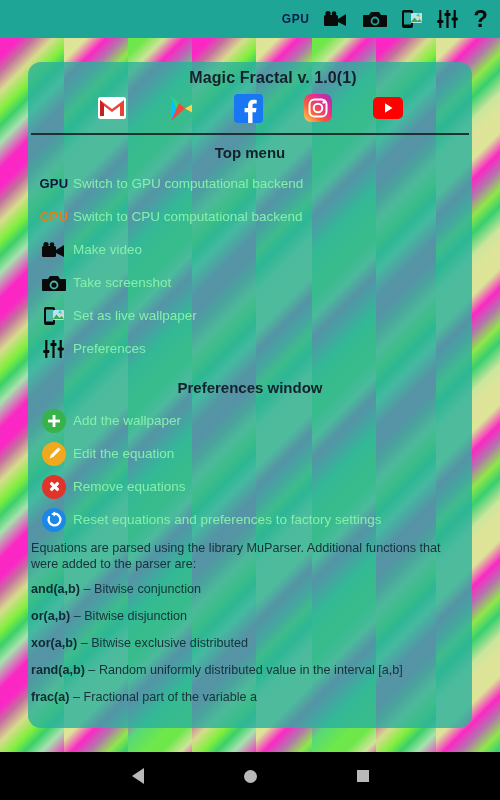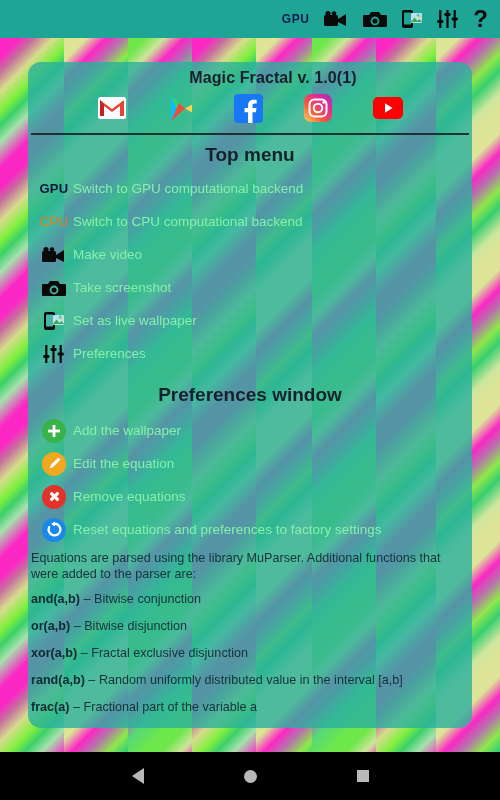--- a/index.html
+++ b/index.html
@@ -79,32 +79,32 @@
     text-align:center; font-size:16px; font-weight:bold;
     color:#14202a; padding-top:7px; letter-spacing:.1px;padding-left:46px;
   }
   #social-row{
     display:flex; justify-content:space-evenly; align-items:center;
     height:42px; margin-top:2px; padding:0 28px;
   }
   #divider{ height:2px; background:#1b3230; margin:2px 3px 0 3px; }
 
   .section-head{
-    text-align:center; font-weight:bold; font-size:19px;
+    text-align:center; font-weight:bold; font-size:15px;
     color:#13222c; margin:9px 0 6px 0;
   }
   .section-head.pref{ margin:14px 0 8px 0; }
 
   .mrow{ display:flex; align-items:center; height:33px; padding-left:7px; }
   .mrow .ico{ width:38px; min-width:38px; display:flex; align-items:center;
               justify-content:center; }
   .mrow .lbl{ font-size:13.5px; color:#86efac; }
 
   .ico-gpu{ font-size:13px; font-weight:bold; color:#0d1440; letter-spacing:.3px;}
-  .ico-cpu{ font-size:13px; font-weight:normal; color:#f07a14; letter-spacing:.3px;}
+  .ico-cpu{ font-size:13px; font-weight:bold; color:#f07a14; letter-spacing:.3px;}
 
   .circ{ width:24px; height:24px; border-radius:50%;
          display:flex; align-items:center; justify-content:center;
          color:#fff; font-weight:bold; }
   .circ.green{ background:#37b34a; }
   .circ.amber{ background:#f0a81e; }
   .circ.red{ background:#e0342b; }
   .circ.blue{ background:#1a88e8; }
 
   #bodytext{ padding:4px 10px 0 3px; }
@@ -353,21 +353,21 @@
   <div id="bodytext">
     <div class="ptext">Equations are parsed using the library MuParser. Additional functions that were added to the parser are:</div>
 
     <div class="fnline">
       <b>and(a,b)</b><span> – Bitwise conjunction</span>
     </div>
     <div class="fnline">
       <b>or(a,b)</b><span> – Bitwise disjunction</span>
     </div>
     <div class="fnline">
-      <b>xor(a,b)</b><span> – Fractal exclusive disjunction</span>
+      <b>xor(a,b)</b><span> – Bitwise exclusive distributed</span>
     </div>
     <div class="fnline">
       <b>rand(a,b)</b><span> – Random uniformly distributed value in the interval [a,b]</span>
     </div>
     <div class="fnline">
       <b>frac(a)</b><span> – Fractional part of the variable a</span>
     </div>
   </div>
 
 </div>

